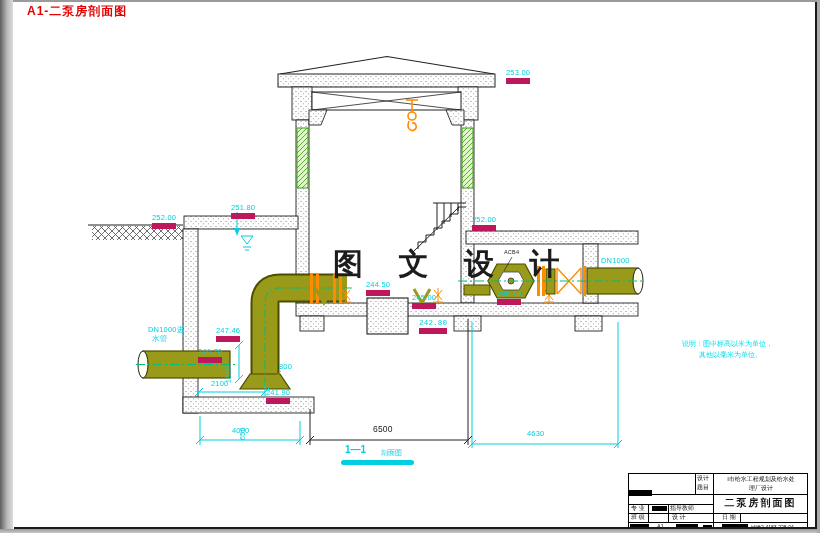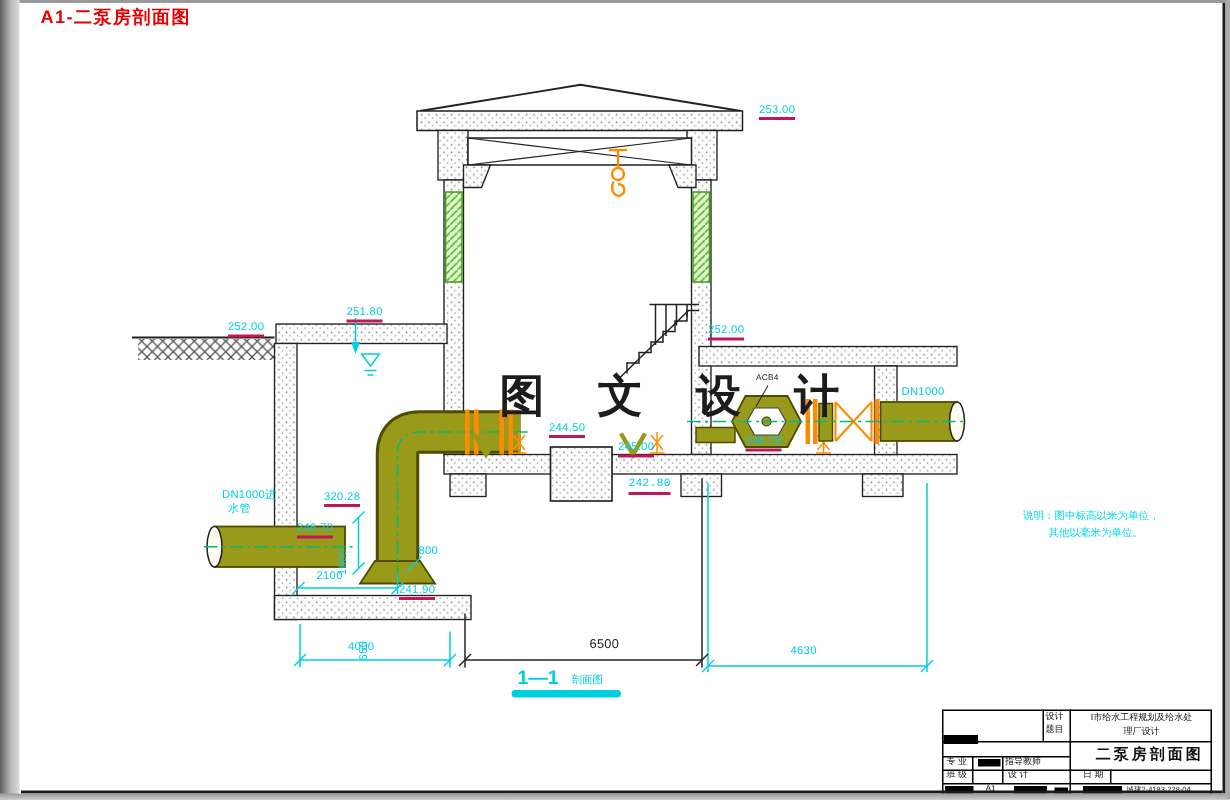--- a/index.html
+++ b/index.html
@@ -1,49 +1,49 @@
 <!DOCTYPE html>
 <html><head>
 <meta charset="utf-8">
 <style>
   * { margin:0; padding:0; box-sizing:border-box; }
   body { background:#777; font-family:"Liberation Sans",sans-serif; }
   #stage { position:relative; width:820px; height:533px; background:#fff; overflow:hidden; }
   svg { position:absolute; left:0; top:0; }
   .lbl { position:absolute; color:#00cfe0; font-size:7.5px; line-height:1.1; white-space:nowrap;
          font-family:"Liberation Sans",sans-serif; letter-spacing:0.2px; }
-  .el  { border-bottom:2px solid #be185d; padding-bottom:0.5px; }
+  .el  { border-bottom:6px solid #be185d; padding-bottom:0.5px; }
   .blk { color:#1a1a1a; }
   .rot { transform:rotate(-90deg); transform-origin:left bottom; }
   .page-title { position:absolute; left:27px; top:3px; font-size:12px; font-weight:bold;
                 color:#e60000; letter-spacing:1px; }
   .watermark { position:absolute; left:333px; top:244px; font-size:30px; color:#1c1c1c;
                letter-spacing:14px; font-weight:600; font-family:"Liberation Serif",serif; }
-  .sec-num { position:absolute; font-size:13px; color:#00cfe0; font-weight:bold; }
+  .sec-num { position:absolute; font-size:10px; color:#00cfe0; font-weight:bold; }
   .sec-cap { position:absolute; font-size:7px; color:#00cfe0; }
   .sec-bar { position:absolute; left:341px; top:460px; width:73px; height:4.5px;
              background:#00cfe0; border-radius:3px; }
   .note { position:absolute; color:#00dcec; font-size:7px; white-space:nowrap; }
   
   .chrome-l { position:absolute; left:0; top:0; width:13px; height:533px;
               background:linear-gradient(90deg,#5f5f5f,#b9b9b9 55%,#dcdcdc); }
   .chrome-t { position:absolute; left:13px; top:0; width:807px; height:2px; background:#9a9a9a; }
   .chrome-b { position:absolute; left:0; top:529px; width:820px; height:4px;
               background:linear-gradient(#9a9a9a,#c8c8c8); }
   .chrome-r { position:absolute; left:817px; top:0; width:3px; height:533px; background:#aaa; }
   .frame-r { position:absolute; left:815px; top:2px; width:2px; height:527px; background:#1a1a1a; }
   .frame-b { position:absolute; left:14px; top:527px; width:801px; height:2px; background:#1a1a1a; }
   
   .tb-box { position:absolute; left:628px; top:473px; width:180px; height:58px;
             border:1px solid #000; background:#fff; }
   .tb-h { position:absolute; background:#000; height:1px; }
   .tb-v { position:absolute; background:#000; width:1px; }
   .tb-t { position:absolute; color:#111; font-size:6px; white-space:nowrap; line-height:1.3; }
   .tb-bar { position:absolute; background:#000; }
-  .tb-title { position:absolute; left:713px; top:496px; width:107px; text-align:center;
+  .tb-title { position:absolute; left:713px; top:496px; width:95px; text-align:center;
               font-size:10px; color:#111; letter-spacing:2px; font-weight:bold; }
   .tb-proj { position:absolute; left:714px; top:475px; width:94px; text-align:center;
              font-size:6px; color:#111; line-height:1.45; }
 </style>
 </head>
 <body>
 
 <div id="stage">
 
   <svg width="820" height="533" viewBox="0 0 820 533">
@@ -222,35 +222,35 @@
     </g>
   </svg>
 
   <div class="page-title">A1-二泵房剖面图</div>
   <div class="watermark">图 文 设 计</div>
 
   <div class="lbl el" style="left:506px; top:69px;">253.00</div>
   <div class="lbl el" style="left:231px; top:204px;">251.80</div>
   <div class="lbl el" style="left:152px; top:214px;">252.00</div>
   <div class="lbl el" style="left:472px; top:216px;">252.00</div>
-  <div class="lbl el" style="left:216px; top:327px;">320.28</div>
+  <div class="lbl el" style="left:216px; top:327px;">247.46</div>
   <div class="lbl el" style="left:198px; top:348px;">246.70</div>
   <div class="lbl el" style="left:366px; top:281px;">244.50</div>
   <div class="lbl el" style="left:412px; top:294px;text-align:right;">245.00</div>
   <div class="lbl el" style="left:419px; top:319px;font-family:Liberation Mono, monospace;">242.80</div>
   <div class="lbl el" style="left:497px; top:290px;">246.78</div>
   <div class="lbl el" style="left:266px; top:389px;">241.90</div>
 
   <div class="lbl" style="left:148px; top:326px;">DN1000进</div>
   <div class="lbl" style="left:152px; top:335px;">水管</div>
   <div class="lbl" style="left:601px; top:257px;">DN1000</div>
   <div class="lbl blk" style="left:504px; top:249px; font-size:5.5px;">ACB4</div>
 
   <div class="lbl" style="left:232px; top:427px;text-align:center;">4000</div>
-  <div class="lbl blk" style="left:373px; top:425px; font-size:8.5px;margin-left:20px;">6500</div>
+  <div class="lbl blk" style="left:373px; top:425px; font-size:8.5px;">6500</div>
   <div class="lbl" style="left:527px; top:430px;">4630</div>
   <div class="lbl" style="left:211px; top:380px;">2100</div>
   <div class="lbl rot" style="left:233px; top:375px;">1600</div>
   <div class="lbl rot" style="left:247px; top:432px;">650</div>
   <div class="lbl" style="left:279px; top:363px;text-align:center;">800</div>
 
   <div class="sec-num" style="left:345px; top:444px;">1—1</div>
   <div class="sec-cap" style="left:381px; top:448px;">剖面图</div>
   <div class="sec-bar"></div>
 

